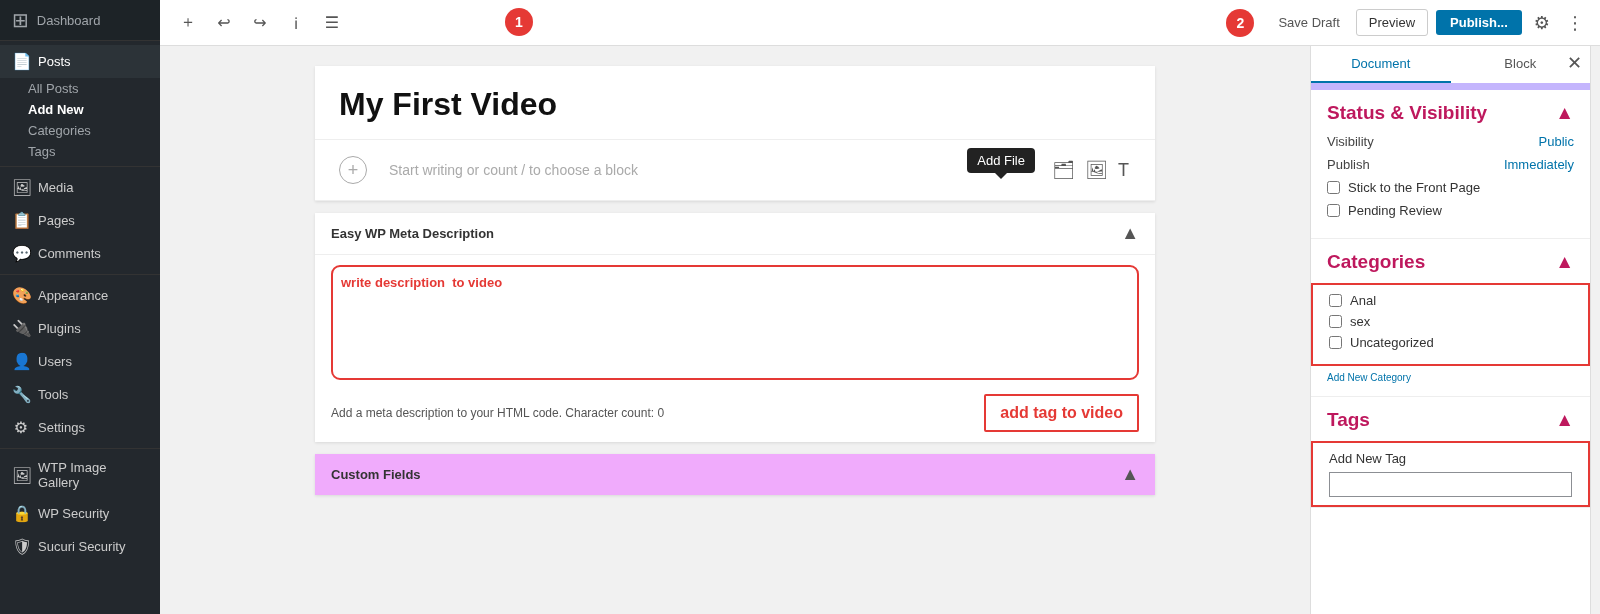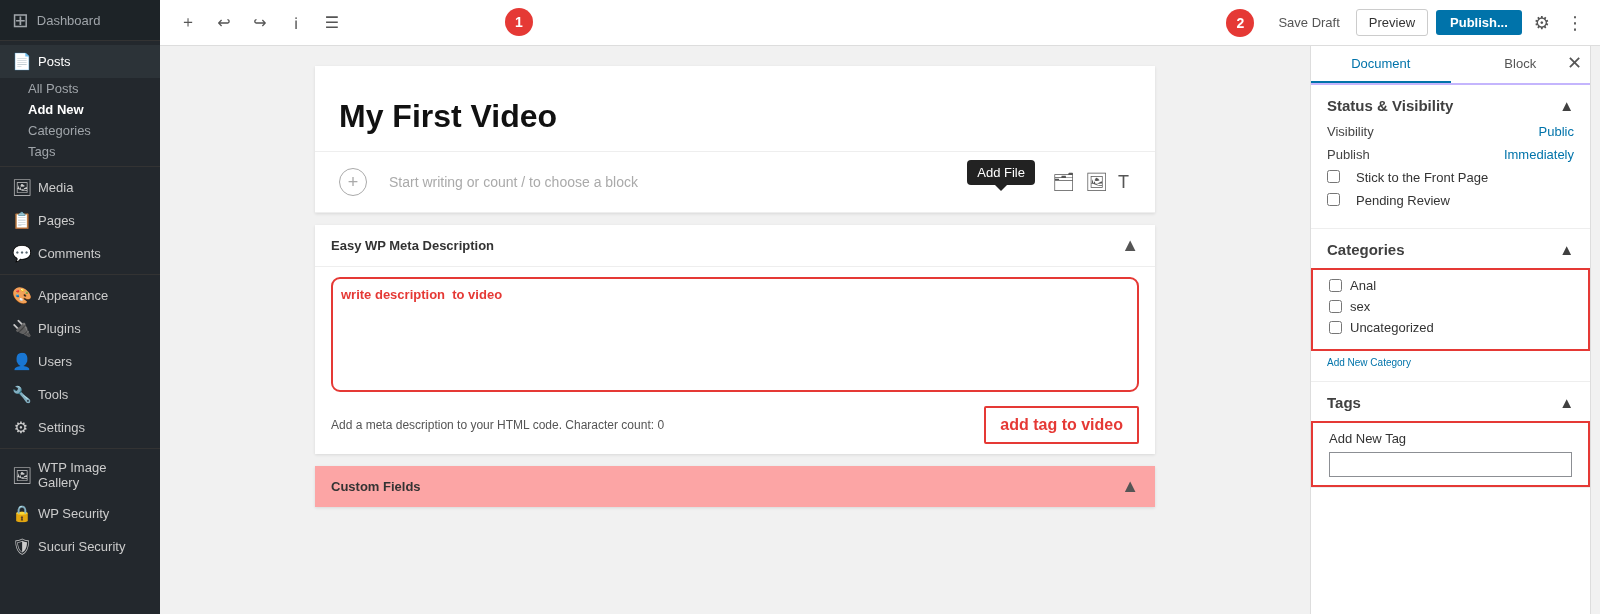--- a/index.html
+++ b/index.html
@@ -111,21 +111,21 @@
       background: #f1f1f1;
     }
     .editor-canvas {
       background: #fff;
       max-width: 840px;
       margin: 0 auto;
       padding: 0;
       box-shadow: 0 1px 3px rgba(0,0,0,0.1);
     }
     .editor-title-area {
-      padding: 32px 24px 16px;
+      padding: 20px 24px 16px;
       border-bottom: 1px solid #eee;
     }
     .editor-title {
       font-size: 32px;
       font-weight: 700;
       color: #111;
       border: none; outline: none; width: 100%;
       font-family: inherit;
     }
     .editor-body-area {
@@ -220,42 +220,42 @@
       background: #fff;
       color: #e53935;
       font-weight: 700;
       font-size: 14px;
       padding: 8px 14px;
       border-radius: 2px;
       display: inline-block;
     }
 
     .custom-fields-section {
-      background: #fca5a5;
+      background: #f0abfc;
       max-width: 840px;
       margin: 12px auto 0;
       box-shadow: 0 1px 3px rgba(0,0,0,0.1);
     }
     .custom-header {
       display: flex; align-items: center; justify-content: space-between;
       padding: 10px 16px;
       font-size: 13px; font-weight: 600; color: #333;
     }
 
     
     .right-panel {
       width: 280px;
       background: #fff;
       border-left: 1px solid #ddd;
       overflow-y: auto;
       flex-shrink: 0;
       height: 568px; 
     }
     .panel-tabs {
-      display: flex; border-bottom: 2px solid #c4b5fd;
+      display: flex; border-bottom: 7px solid #c4b5fd;
       position: relative;
     }
     .panel-tab {
       flex: 1; text-align: center; padding: 10px 0;
       font-size: 13px; color: #555; cursor: pointer;
       border-bottom: 2px solid transparent;
     }
     .panel-tab.active {
       color: #0073aa;
       border-bottom: 2px solid #0073aa;
@@ -264,31 +264,31 @@
       position: absolute; right: 8px; top: 6px;
       background: none; border: none; font-size: 18px; color: #555; cursor: pointer;
     }
 
     .panel-section {
       border-bottom: 1px solid #eee;
       padding: 12px 16px;
     }
     .panel-section-header {
       display: flex; align-items: center; justify-content: space-between;
-      font-size: 15px; font-weight: 600; color: #404040;
+      font-size: 19px; font-weight: 600; color: #be185d;
       margin-bottom: 10px;
     }
     .panel-row {
       display: flex; align-items: center; justify-content: space-between;
       margin-bottom: 8px; font-size: 13px;
     }
     .panel-label { color: #444; }
     .panel-link { color: #0073aa; text-decoration: none; cursor: pointer; }
     .checkbox-row {
-      display: flex; align-items: flex-start; gap: 16px;
+      display: flex; align-items: center; gap: 8px;
       margin-bottom: 8px; font-size: 13px; color: #333;
     }
     .checkbox-row input[type=checkbox] { cursor: pointer; }
 
     
     .categories-bordered {
       border: 2px solid #e53935;
       margin: 0 -16px;
       padding: 8px 16px;
     }

